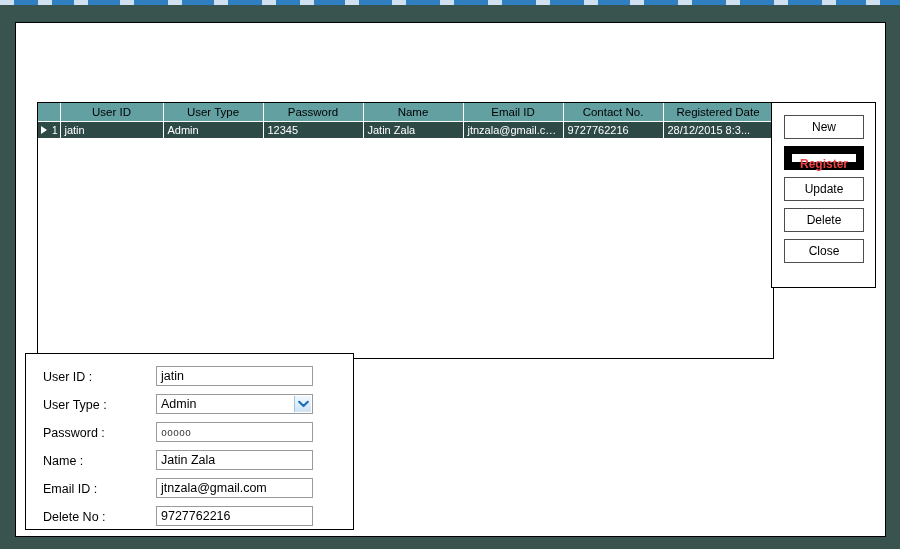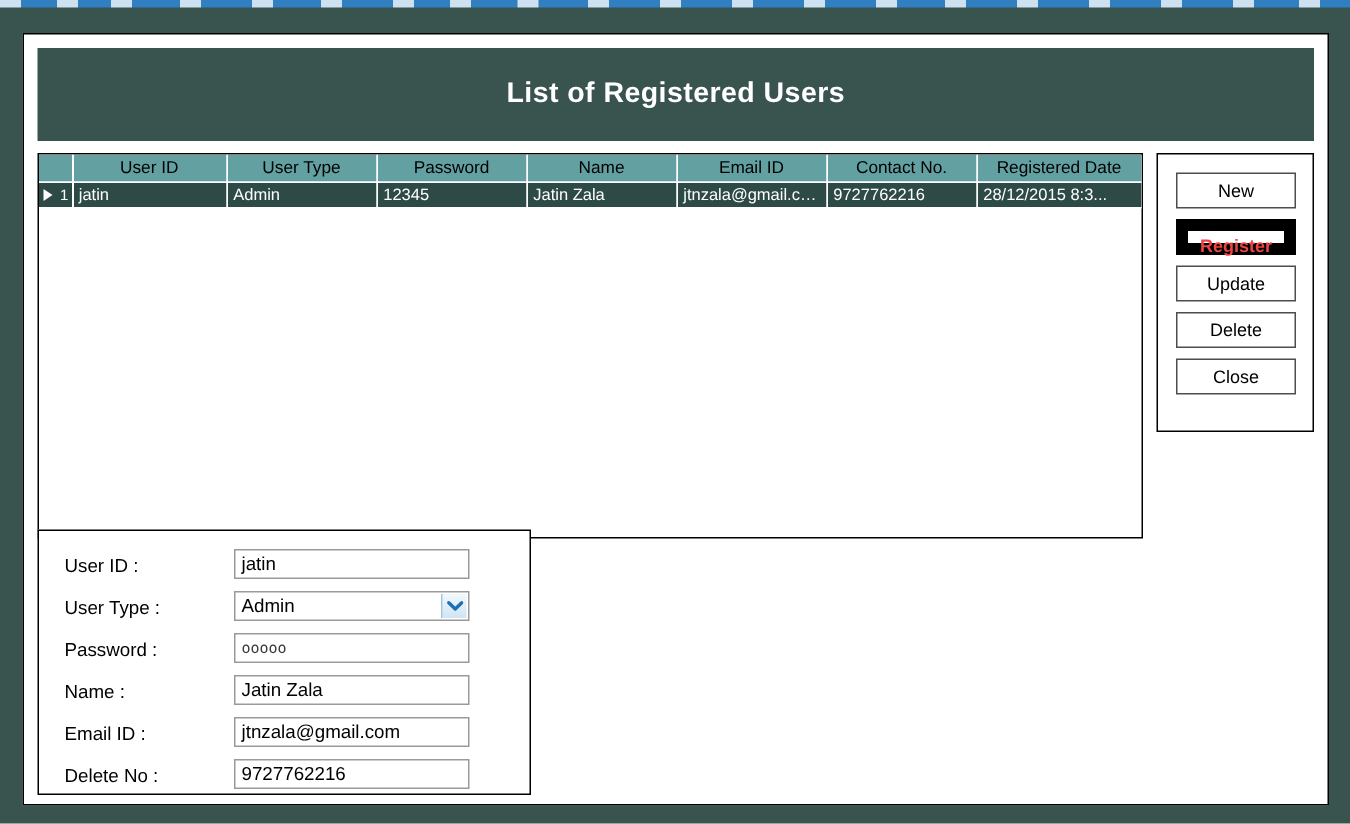--- a/index.html
+++ b/index.html
@@ -70,21 +70,21 @@
   #title-banner .title-text {
     color: #ffffff;
     font-size: 19px;
     font-weight: bold;
     letter-spacing: 0.3px;
   }
 
   
   #grid-wrapper {
     position: absolute;
-    left: 9px;
+    left: 21px;
     top: 79px;
     width: 737px;
     height: 257px;
     background: #ffffff;
     border: 1px solid #000000;
     box-sizing: border-box;
     overflow: hidden;
   }
   table.grid {
     border-collapse: collapse;
@@ -267,23 +267,20 @@
     <div class="tb-seg" style="left: 726px;"></div>
     <div class="tb-seg" style="left: 774px;"></div>
     <div class="tb-seg" style="left: 822px;"></div>
     <div class="tb-seg" style="left: 866px;"></div>
   </div>
 
 <div id="app-window">
 
   <div id="client-panel">
 
-    <div id="title-banner">
-      <span class="title-text">List of Registered Users</span>
-    </div>
 
     <div id="grid-wrapper">
       <table class="grid">
         <colgroup>
           <col style="width:22px">
           <col style="width:103px">
           <col style="width:100px">
           <col style="width:100px">
           <col style="width:100px">
           <col style="width:100px">

